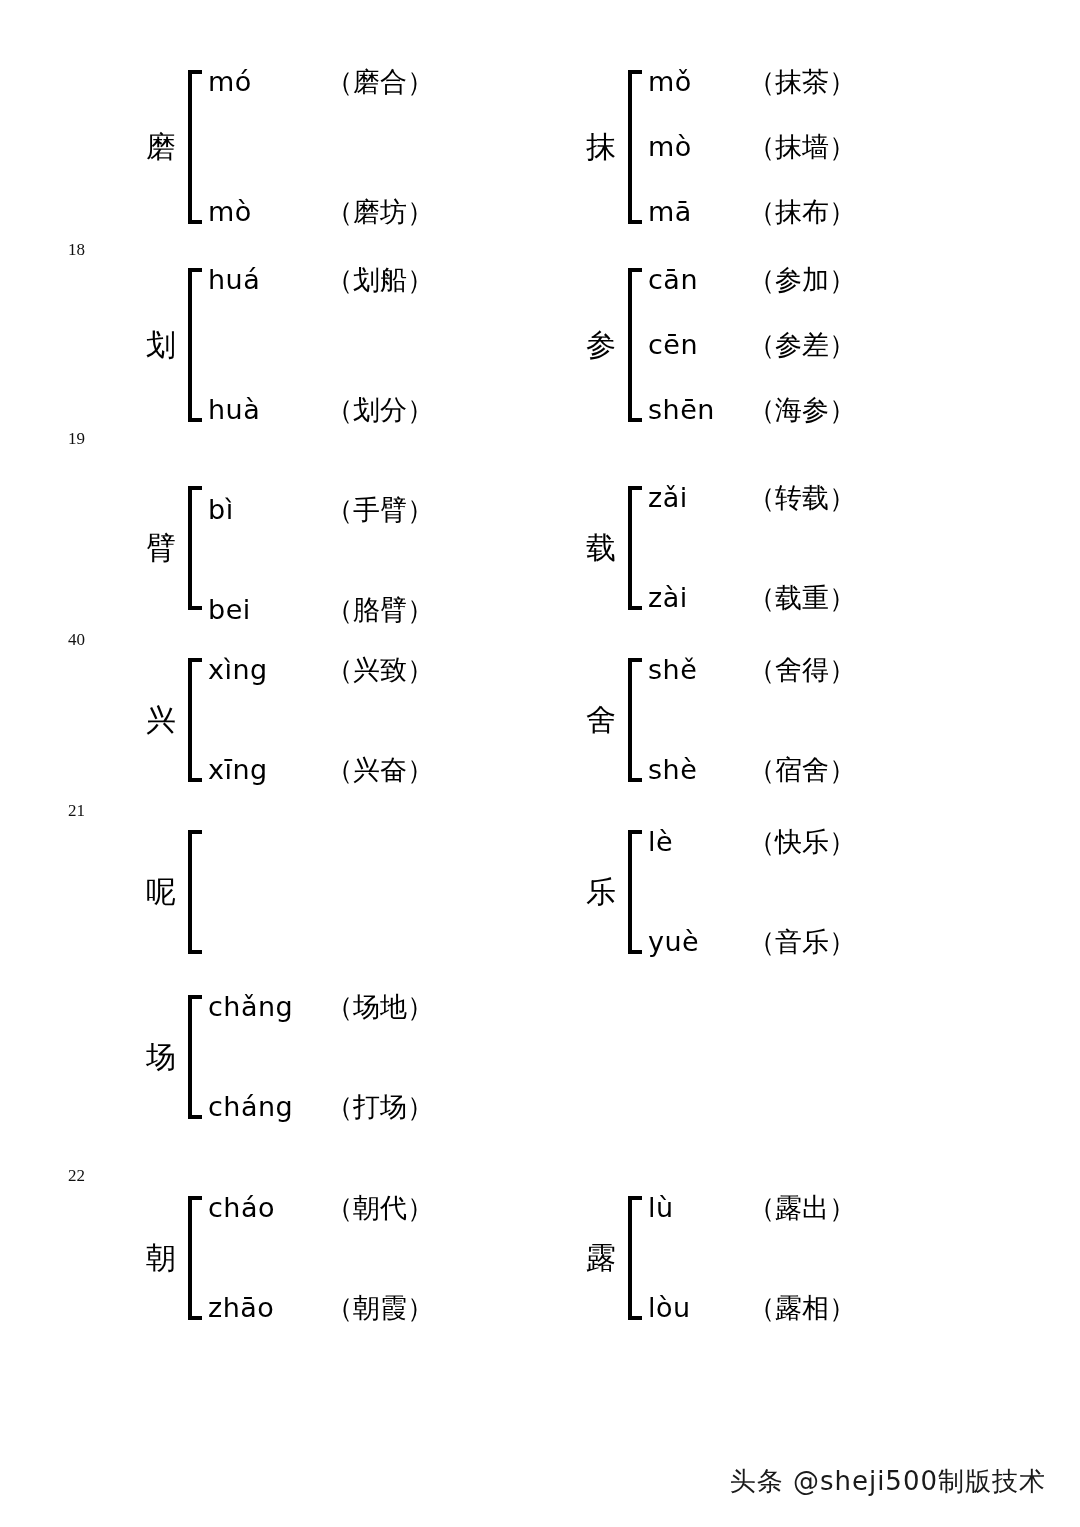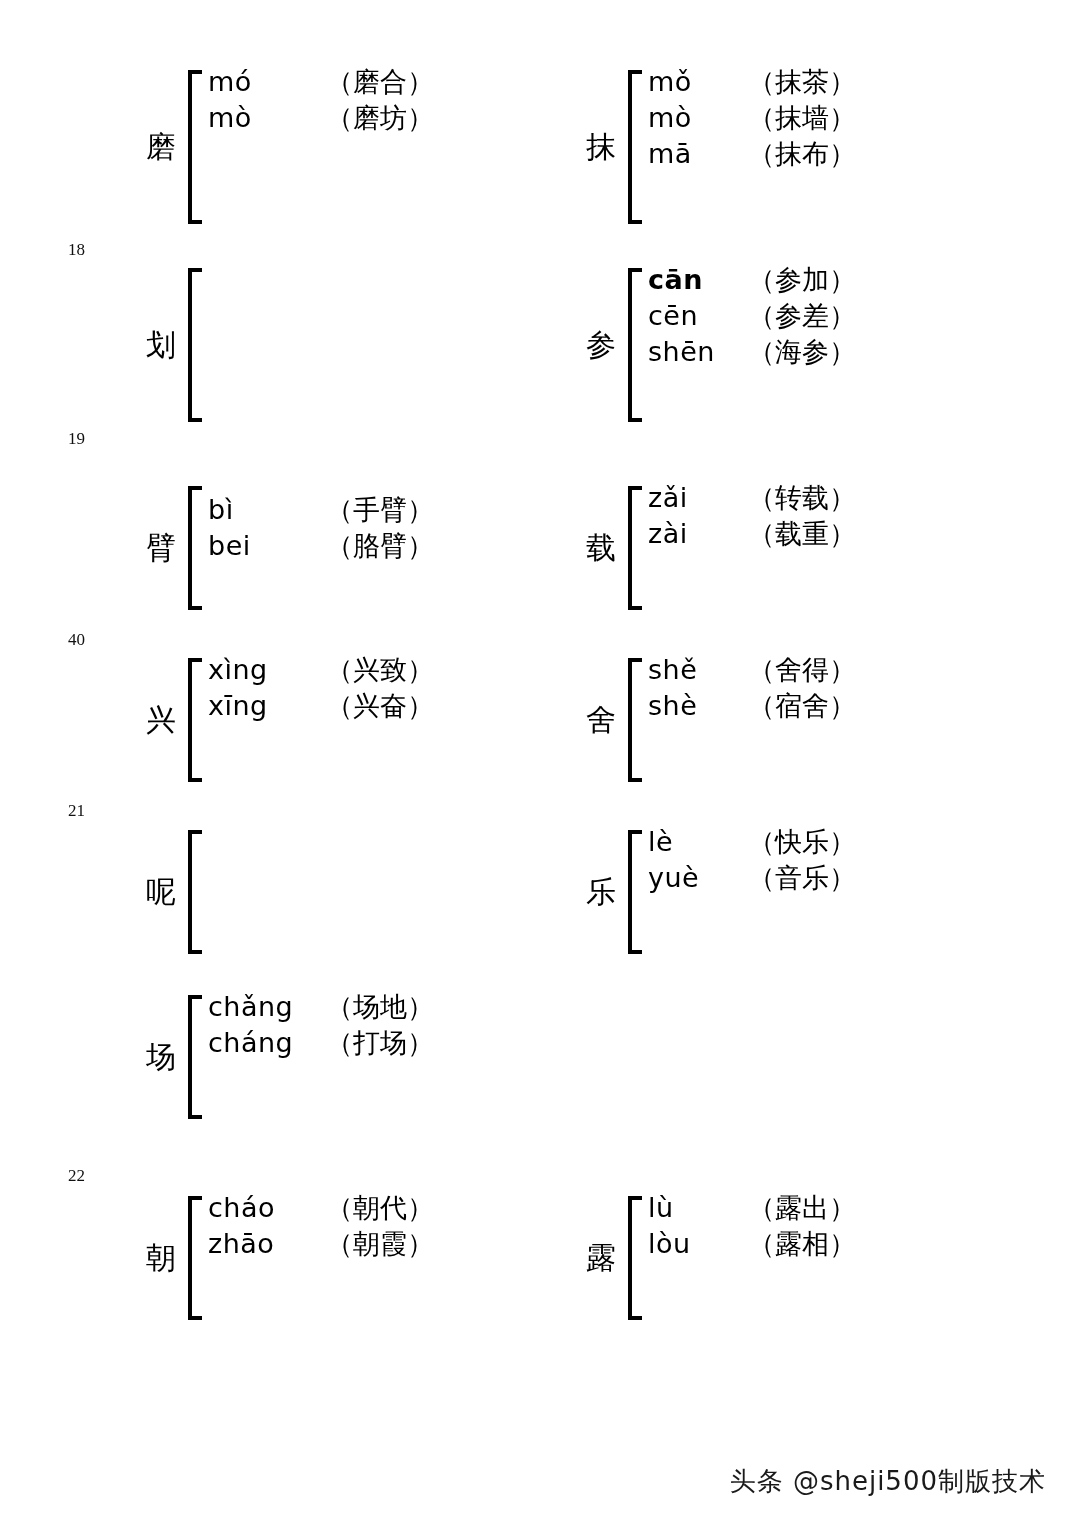--- a/index.html
+++ b/index.html
@@ -82,20 +82,21 @@
     bottom: 6px;
     width: 14px;
     height: 4px;
     background: #000;
   }
 
   .lines {
     flex: none;
     display: flex;
     flex-direction: column;
+    justify-content: space-between;
   }
 
   .line {
     display: flex;
     align-items: baseline;
     white-space: nowrap;
   }
 
   .pinyin {
     font-size: 27px;
@@ -166,29 +167,39 @@
             <span class="pinyin" style="width: 100px;">mā</span>
             <span class="word">（抹布）</span>
           </div>
         </div>
       </div>
       <div class="group" style="left: 140px; top: 262px; height: 166px;">
         <div class="hanzi">划</div>
         <div class="bracket">
           <div class="bot-arm"></div>
         </div>
+        <div class="lines" style="height: 166px;">
+          <div class="line">
+            <span class="pinyin" style="width: 118px;">huá</span>
+            <span class="word">（划船）</span>
+          </div>
+          <div class="line">
+            <span class="pinyin" style="width: 118px;">huà</span>
+            <span class="word">（划分）</span>
+          </div>
+        </div>
       </div>
       <div class="group" style="left: 580px; top: 262px; height: 166px;">
         <div class="hanzi">参</div>
         <div class="bracket">
           <div class="bot-arm"></div>
         </div>
         <div class="lines" style="height: 166px;">
           <div class="line">
-            <span class="pinyin" style="width: 100px; font-weight: bold;">cān</span>
+            <span class="pinyin" style="width: 100px;">cān</span>
             <span class="word">（参加）</span>
           </div>
           <div class="line">
             <span class="pinyin" style="width: 100px;">cēn</span>
             <span class="word">（参差）</span>
           </div>
           <div class="line">
             <span class="pinyin" style="width: 100px;">shēn</span>
             <span class="word">（海参）</span>
           </div>

